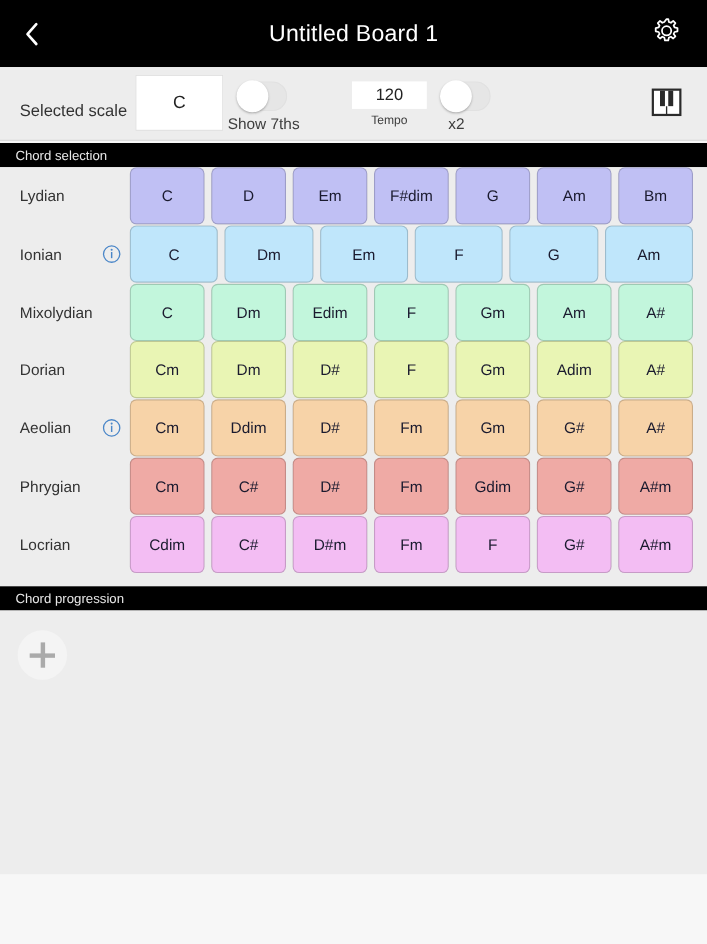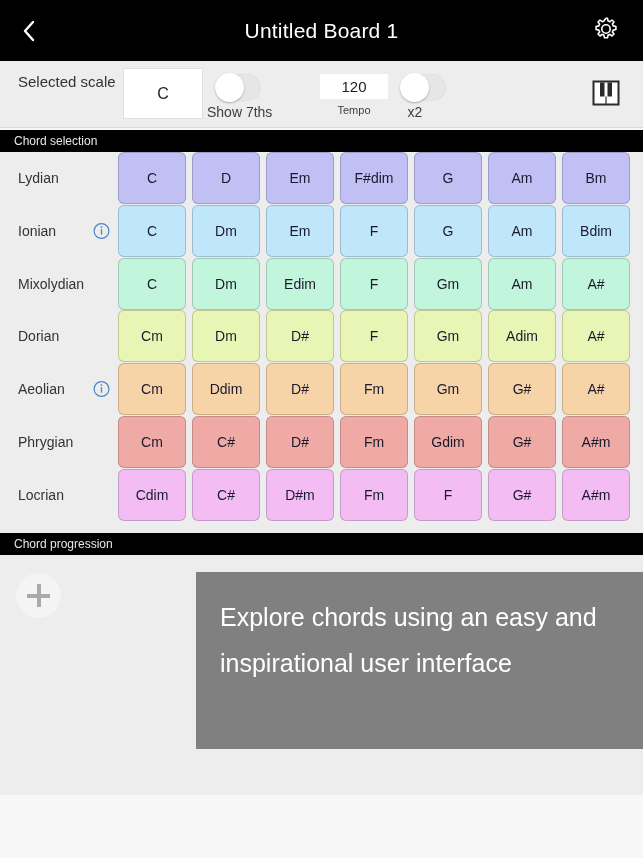--- a/index.html
+++ b/index.html
@@ -33,21 +33,21 @@
     display: flex; align-items: center; justify-content: center;
   }
 
   
   .toolbar {
     position: absolute; left: 0; top: 61px; width: 643px; height: 67px;
     background: #ededed;
     border-bottom: 1px solid #d9d9d9;
   }
   .tb-label {
-    position: absolute; left: 18px; top: 12px;
+    position: absolute; left: 18px; top: 31px;
     font-size: 15px; color: #333;
   }
   .scale-field {
     position: absolute; left: 123px; top: 68px; width: 80px; height: 51px;
     background: #fff; border: 1px solid #e0e0e0;
     display: flex; align-items: center; justify-content: center;
     font-size: 16px; color: #222;
   }
   .toggle-wrap { position: absolute; }
   .toggle-track {
@@ -226,21 +226,20 @@
               <circle cx="8.5" cy="4.6" r="0.95" fill="#4a86c8"></circle>
               <rect x="7.85" y="6.6" width="1.3" height="5.6" fill="#4a86c8"></rect>
             </svg></div>
           <div class="chord-cells">
             <div class="chord-btn" style="background: rgb(191, 230, 251);">C</div>
             <div class="chord-btn" style="background: rgb(191, 230, 251);">Dm</div>
             <div class="chord-btn" style="background: rgb(191, 230, 251);">Em</div>
             <div class="chord-btn" style="background: rgb(191, 230, 251);">F</div>
             <div class="chord-btn" style="background: rgb(191, 230, 251);">G</div>
             <div class="chord-btn" style="background: rgb(191, 230, 251);">Am</div>
-            <div class="chord-btn" style="background: rgb(191, 230, 251);">Bdim</div>
           </div>
         </div>
         <div class="chord-row" style="top: 105.6px;">
           <div class="row-name">Mixolydian</div>
           <div class="chord-cells">
             <div class="chord-btn" style="background: rgb(194, 246, 220);">C</div>
             <div class="chord-btn" style="background: rgb(194, 246, 220);">Dm</div>
             <div class="chord-btn" style="background: rgb(194, 246, 220);">Edim</div>
             <div class="chord-btn" style="background: rgb(194, 246, 220);">F</div>
             <div class="chord-btn" style="background: rgb(194, 246, 220);">Gm</div>
@@ -308,16 +307,15 @@
 
   <div class="prog-panel">
     <div class="add-btn">
       <span style="position:relative;width:23px;height:23px;display:block;">
         <span class="plus-h" style="left:0; top:9.5px;"></span>
         <span class="plus-v" style="left:9.5px; top:0;"></span>
       </span>
     </div>
   </div>
 
-  <div class="tooltip">Explore chords using an easy and inspirational user interface</div>
 
   <div class="bottom-fill"></div>
 </div>
 
 </body></html>

